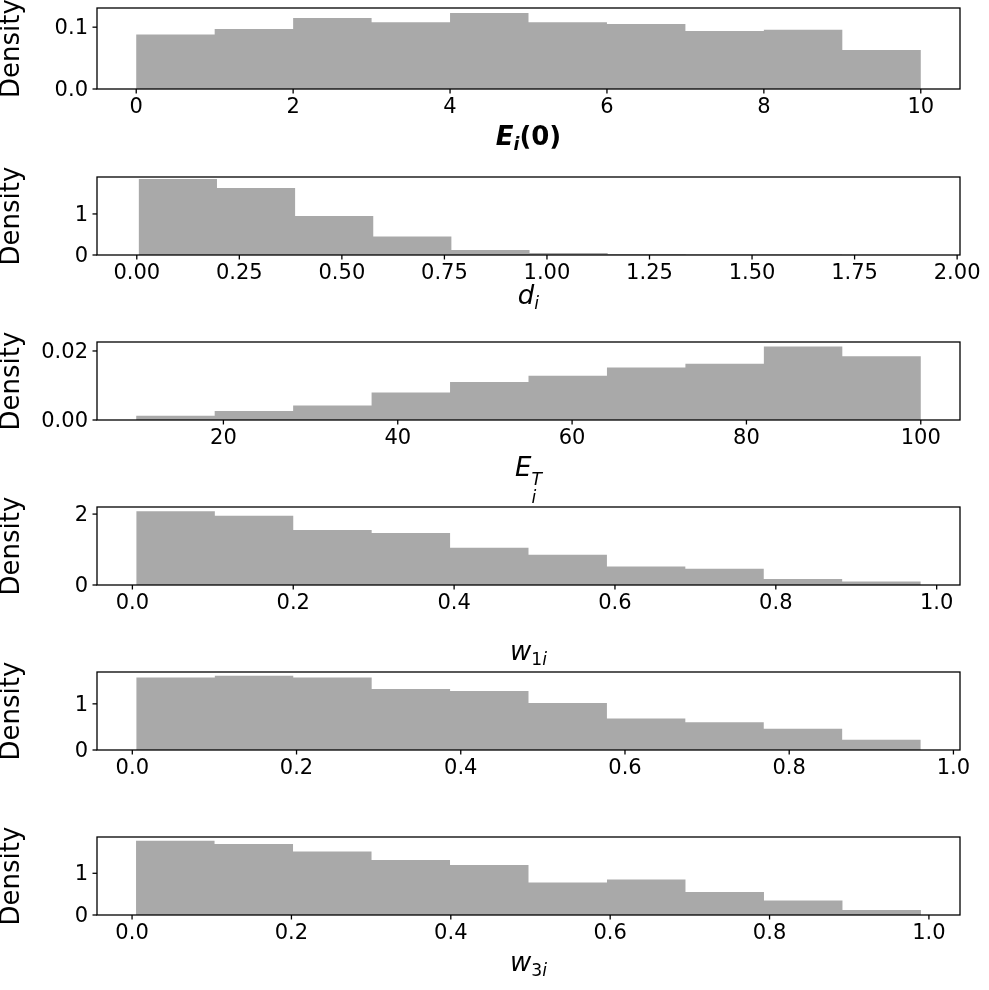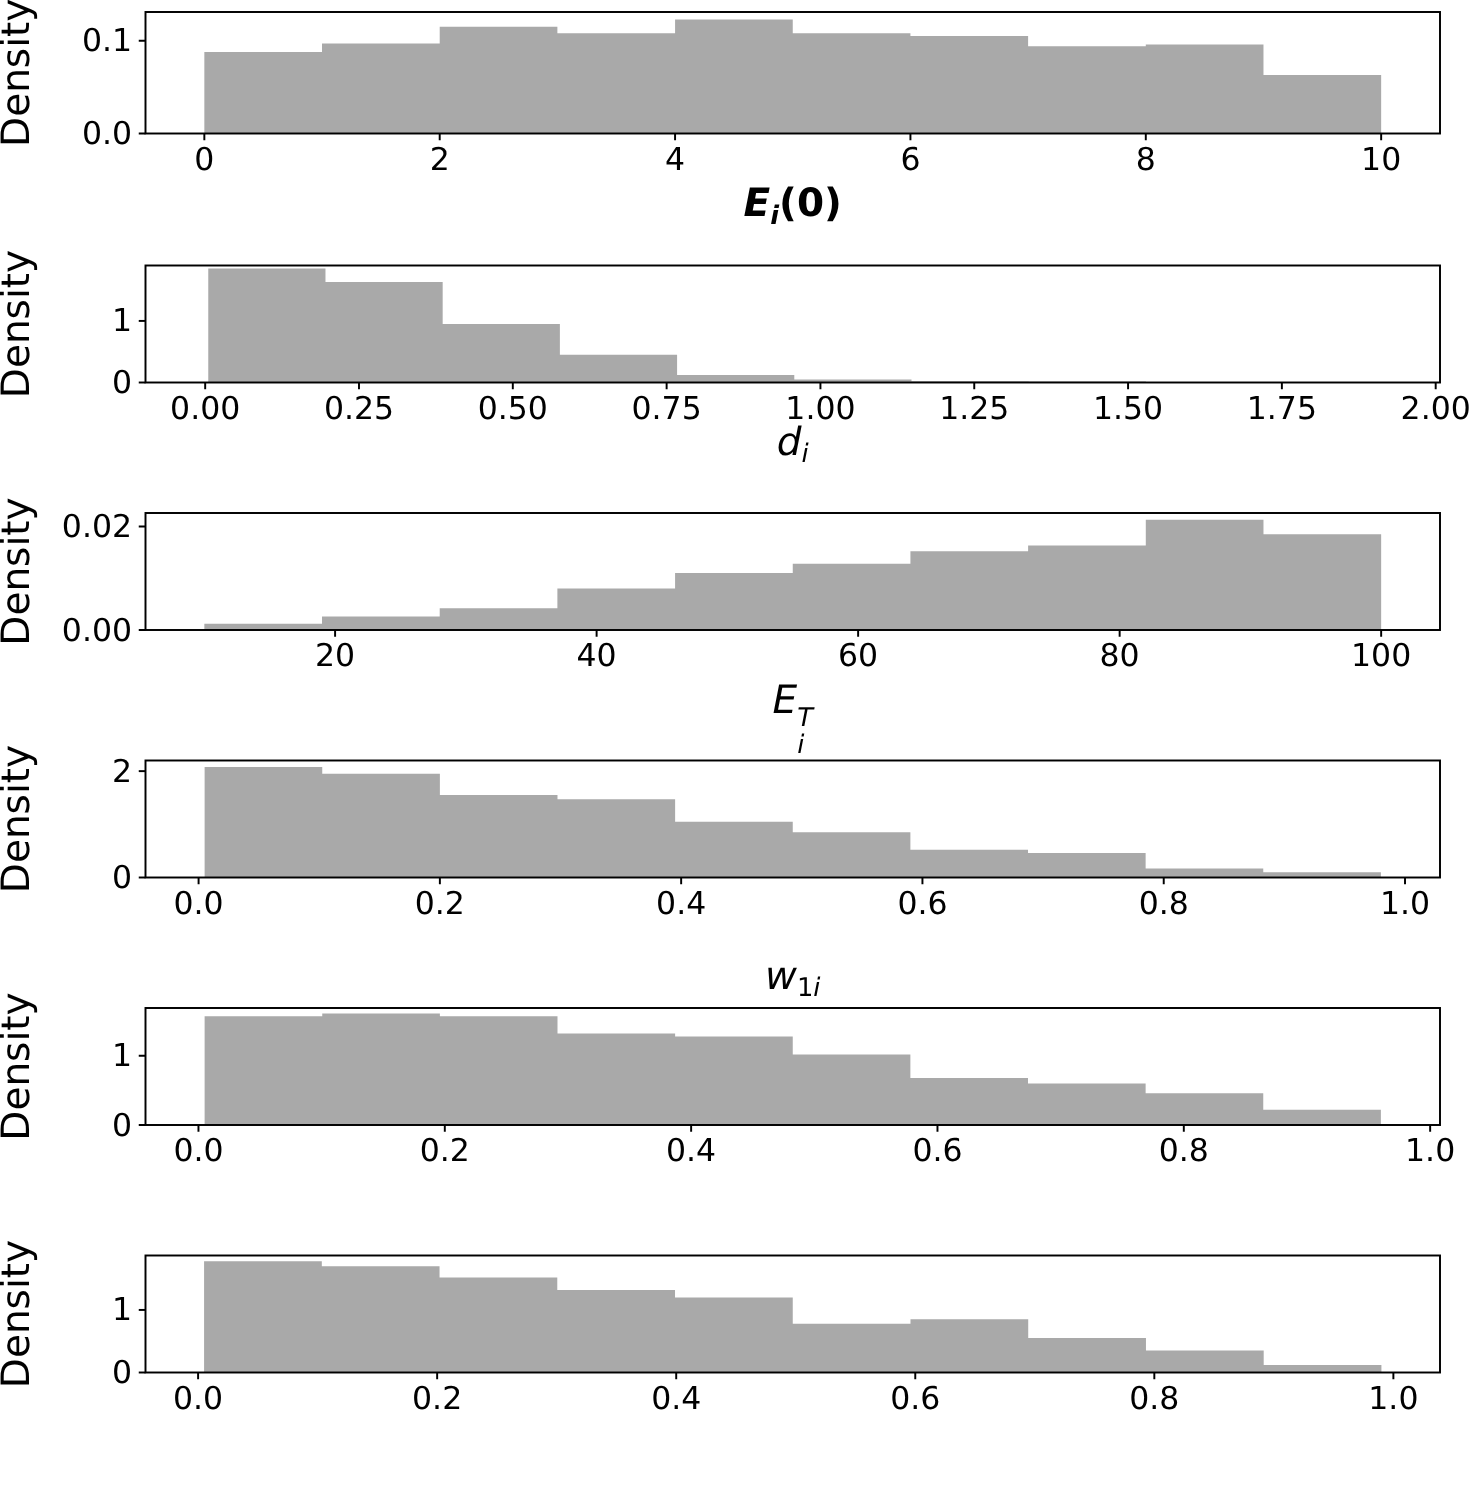--- a/index.html
+++ b/index.html
@@ -166,14 +166,15 @@
         <line x1="769.5503231763621" y1="90" x2="769.5503231763621" y2="94.5" stroke="#000000" stroke-width="1.3"></line>
         <text x="769.5503231763621" y="99" text-anchor="middle" dominant-baseline="hanging" font-size="21" fill="#000000">0.8</text>
         <line x1="928.9224376731303" y1="90" x2="928.9224376731303" y2="94.5" stroke="#000000" stroke-width="1.3"></line>
         <text x="928.9224376731303" y="99" text-anchor="middle" dominant-baseline="hanging" font-size="21" fill="#000000">1.0</text>
         <line x1="92.5" y1="90" x2="97" y2="90" stroke="#000000" stroke-width="1.3"></line>
         <text x="88" y="90" text-anchor="end" dominant-baseline="central" font-size="21" fill="#000000">0</text>
         <line x1="92.5" y1="48.28877005347594" x2="97" y2="48.28877005347594" stroke="#000000" stroke-width="1.3"></line>
         <text x="88" y="48.28877005347594" text-anchor="end" dominant-baseline="central" font-size="21" fill="#000000">1</text>
         <text transform="translate(19 51) rotate(-90)" text-anchor="middle" font-size="26" fill="#000000">Density</text>
       </svg>
+      <div class="xlabel" style="top: 123px;"><span class="it">w</span><span class="sub"><span class="up">3</span><span class="it">i</span></span></div>
     </div>
 </div>
 
 </body></html>

